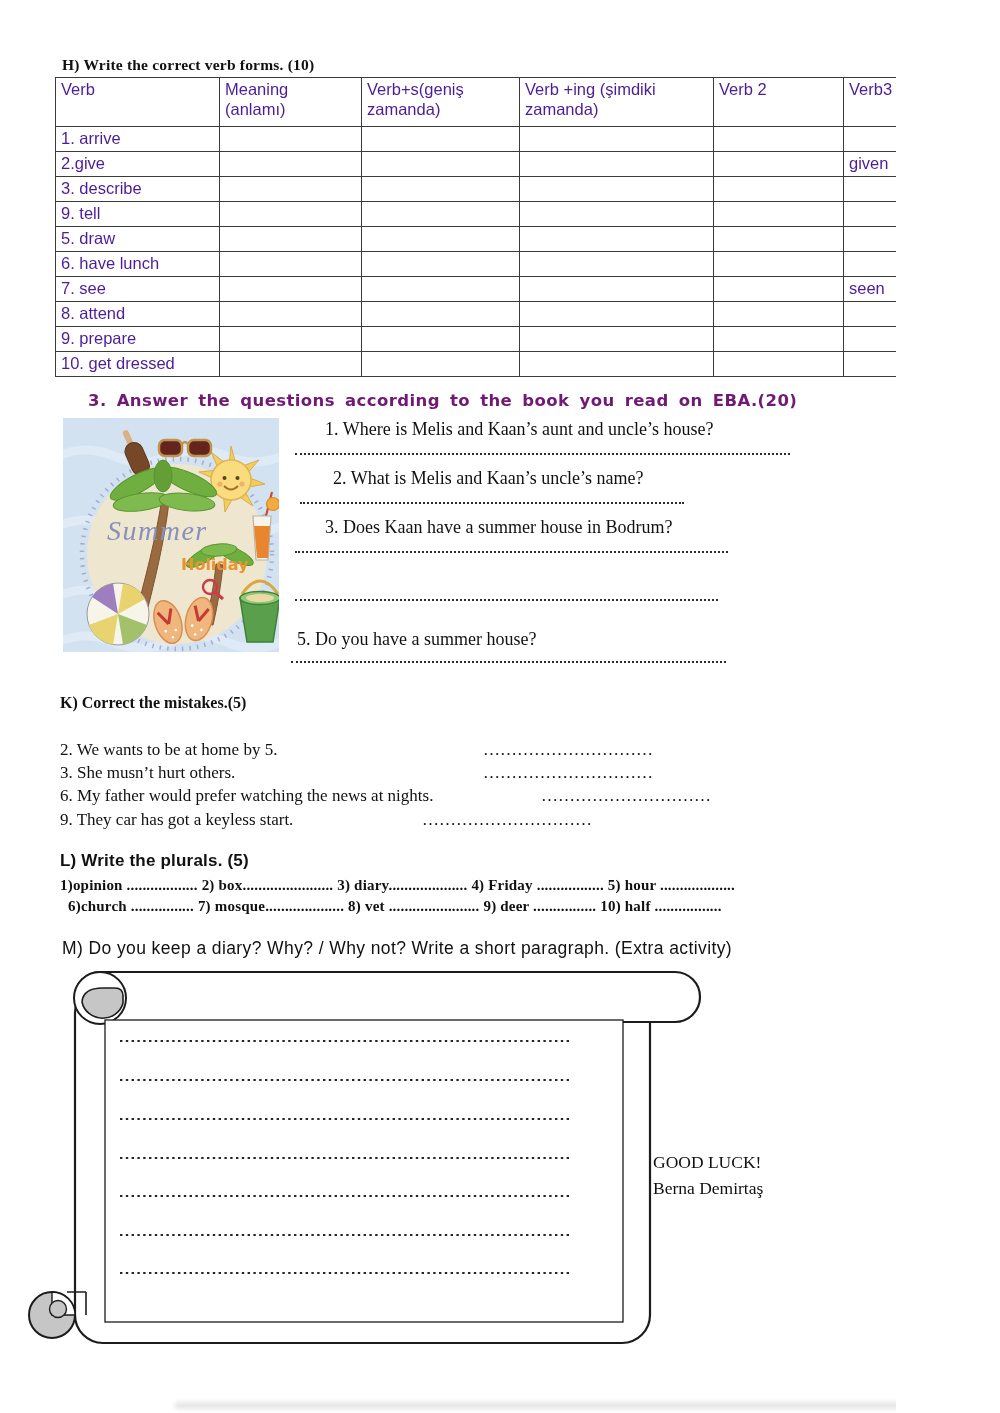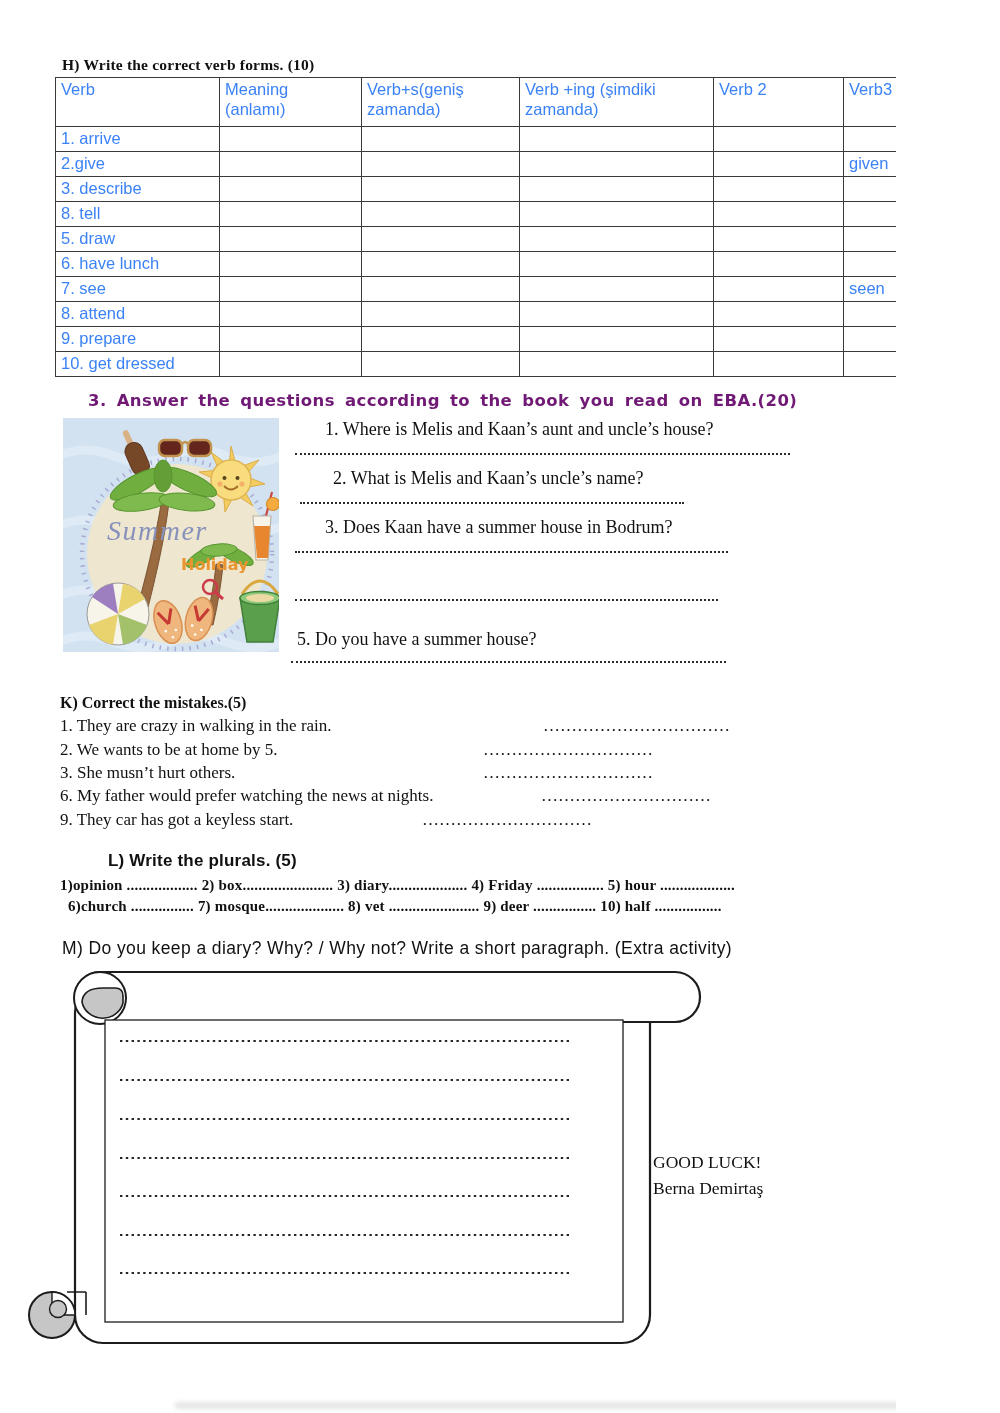--- a/index.html
+++ b/index.html
@@ -3,21 +3,21 @@
 <meta charset="utf-8">
 <style>
   html,body{margin:0;padding:0;background:#fff;}
   .page{position:relative;width:896px;height:1413px;background:#ffffff;color:#111;
         font-family:"Liberation Serif",serif;overflow:hidden;}
   .abs{position:absolute;}
 
   .h-title{font:bold 15.5px "Liberation Serif",serif;letter-spacing:.2px;}
 
   table.verbs{border-collapse:collapse;table-layout:fixed;width:888px;
-              font-family:"Liberation Sans","DejaVu Sans",sans-serif;font-size:16.5px;color:#3b82f6;}
+              font-family:"Liberation Sans","DejaVu Sans",sans-serif;font-size:16.5px;color:#4c1d95;}
   .verbs th,.verbs td{border:1.3px solid #3a3a3a;padding:1px 5px;text-align:left;vertical-align:top;font-weight:normal;}
   .verbs th{white-space:pre-line;line-height:1.22;height:46px;}
   .verbs td{height:22px;line-height:1.25;}
 
   .sec3-title{font:bold 16.5px "DejaVu Sans",sans-serif;letter-spacing:.4px;word-spacing:4px;color:#701a75;}
   .question{font:18px "Liberation Serif",serif;white-space:nowrap;}
   .dotline{border-bottom:2.2px dotted #2b2b2b;height:0;}
 
   .k-title{font:bold 16px "Liberation Serif",serif;}
   .k-item{font:17px "Liberation Serif",serif;white-space:nowrap;width:780px;}
@@ -78,21 +78,21 @@
         </tr>
       <tr>
           <td>3. describe</td>
           <td></td>
           <td></td>
           <td></td>
           <td></td>
           <td></td>
         </tr>
       <tr>
-          <td>8. tell</td>
+          <td>9. tell</td>
           <td></td>
           <td></td>
           <td></td>
           <td></td>
           <td></td>
         </tr>
       <tr>
           <td>5. draw</td>
           <td></td>
           <td></td>
@@ -238,42 +238,38 @@
   <div class="abs dotline" style="left:295px;top:453px;width:495px;"></div>
   <div class="abs question" style="left:333px;top:468px;">2.   What is Melis and Kaan’s uncle’s name?</div>
   <div class="abs dotline" style="left:300px;top:502px;width:384px;"></div>
   <div class="abs question" style="left:325px;top:517px;">3.   Does Kaan have a summer house in Bodrum?</div>
   <div class="abs dotline" style="left:295px;top:551px;width:433px;"></div>
   <div class="abs dotline" style="left:295px;top:599px;width:423px;"></div>
   <div class="abs question" style="left:297px;top:629px;">5. Do you have a summer house?</div>
   <div class="abs dotline" style="left:291px;top:661px;width:435px;"></div>
 
   <div class="abs k-title" style="left:60px;top:694px;">K) Correct the mistakes.(5)</div>
-  <div class="abs k-item" style="left:60px;top:716px;">
-    <span>1. They are crazy in walking in the rain.</span>
-    <span class="k-dots" style="left:483px;">……………………………</span>
-  </div>
   <div class="abs k-item" style="left:60px;top:740px;">
     <span>2. We wants to be at home by 5.</span>
     <span class="k-dots" style="left:423px;">…………………………</span>
   </div>
   <div class="abs k-item" style="left:60px;top:763px;">
     <span>3. She musn’t hurt others.</span>
     <span class="k-dots" style="left:423px;">…………………………</span>
   </div>
   <div class="abs k-item" style="left:60px;top:786px;">
     <span>6. My father would prefer watching the news at nights.</span>
     <span class="k-dots" style="left:481px;">…………………………</span>
   </div>
   <div class="abs k-item" style="left:60px;top:810px;">
     <span>9. They car has got a keyless start.</span>
     <span class="k-dots" style="left:362px;">…………………………</span>
   </div>
 
-  <div class="abs l-title" style="left:60px;top:851px;margin-left:48px;">L) Write the plurals. (5)</div>
+  <div class="abs l-title" style="left:60px;top:851px;">L) Write the plurals. (5)</div>
   <div class="abs l-line" style="left:60px;top:877px;">1)opinion .................. 2) box....................... 3) diary.................... 4) Friday ................. 5) hour ...................</div>
   <div class="abs l-line" style="left:68px;top:898px;">6)church ................ 7) mosque.................... 8) vet ....................... 9) deer ................  10) half .................</div>
 
   <div class="abs m-title" style="left:62px;top:938px;">M) Do you keep a diary? Why? / Why not? Write a short paragraph. (Extra activity)</div>
 
   <svg class="abs" style="left:20px;top:965px;" width="690" height="395" viewBox="0 0 690 395">
     <rect x="55" y="20" width="575" height="358" rx="28" fill="#ffffff" stroke="#1c1c1c" stroke-width="2.2"></rect>
     <rect x="55" y="7" width="625" height="50" rx="25" fill="#ffffff" stroke="#1c1c1c" stroke-width="2.2"></rect>
     <circle cx="80" cy="33" r="26" fill="#ffffff" stroke="#1c1c1c" stroke-width="2"></circle>
     <path d="M62,37 q1,-14 21,-14 h12 q8,0 8,8 v7 a21,20 0 0 1 -41,-1 z" fill="#c6c6c6" stroke="#1c1c1c" stroke-width="1.6"></path>

